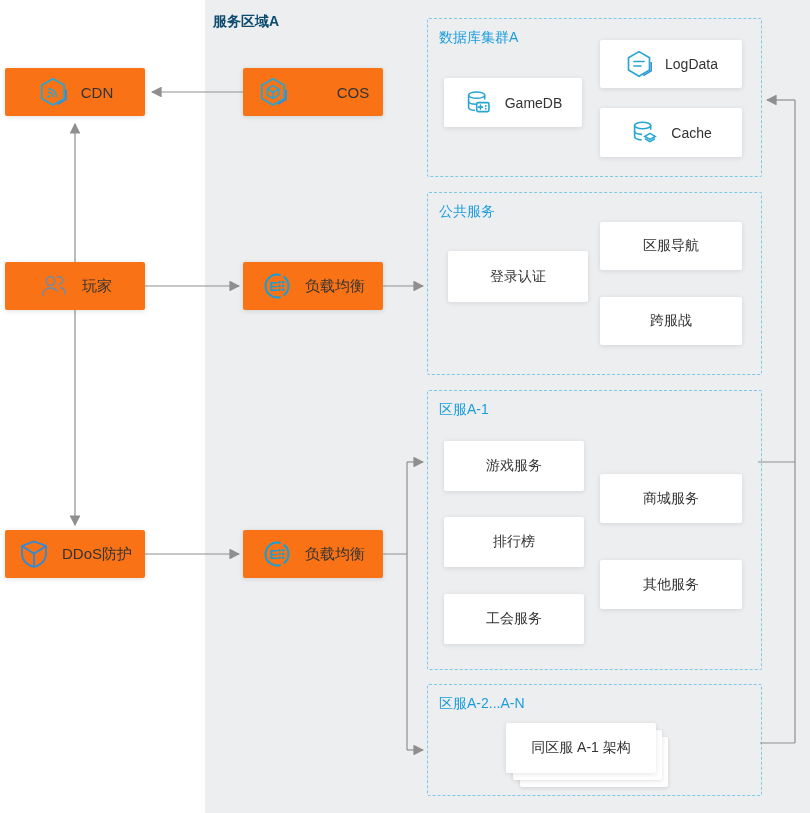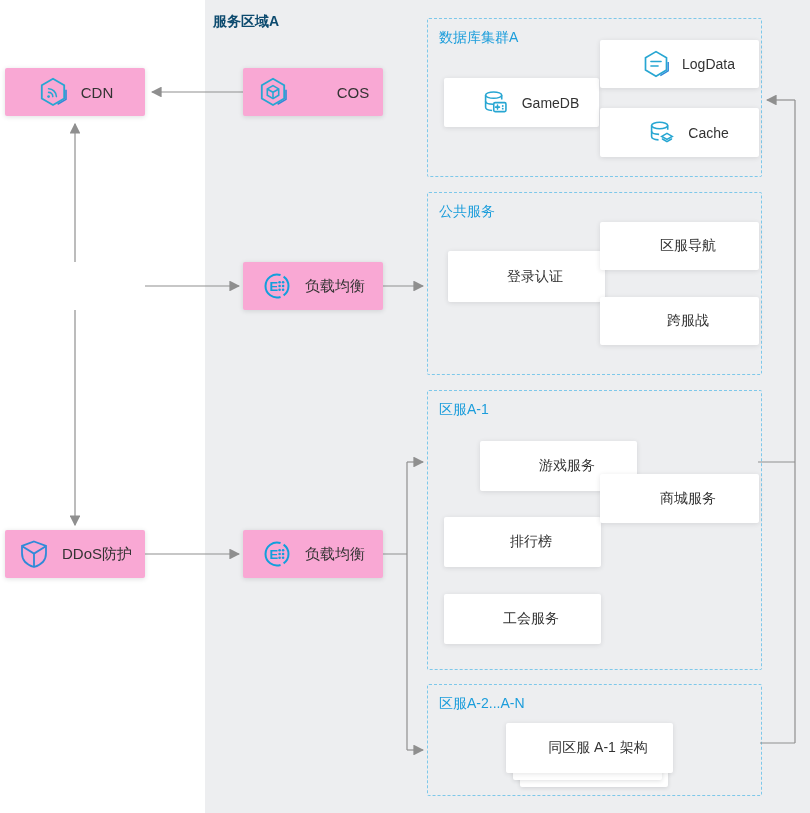--- a/index.html
+++ b/index.html
@@ -3,28 +3,28 @@
 <meta charset="utf-8">
 <style>
   html,body{margin:0;padding:0;background:#fff;}
   .canvas{position:relative;width:810px;height:813px;background:#ffffff;overflow:hidden;
           font-family:"Liberation Sans","DejaVu Sans",sans-serif;color:#333;}
   .region{position:absolute;left:205px;top:0;width:605px;height:813px;background:#edeef0;z-index:0;}
   .region-label{position:absolute;left:213px;top:13px;font-size:14px;font-weight:700;color:#0c4a6e;z-index:4;}
   .wires{position:absolute;left:0;top:0;z-index:2;}
   .group{position:absolute;border:1.5px dashed #7ec8ea;border-radius:2px;z-index:1;}
   .group-title{position:absolute;left:11px;top:10px;font-size:14px;color:#1b9ddb;z-index:4;}
-  .node{position:absolute;background:#f9a8d4;border-radius:2px;z-index:3;
+  .node{position:absolute;background:#f97316;border-radius:2px;z-index:3;
         box-shadow:0 1px 5px rgba(31,35,41,.14);
         display:flex;align-items:center;justify-content:center;gap:12px;}
   .node .lbl{font-size:15px;color:#333;white-space:nowrap;}
   .sbox{position:absolute;background:#fff;border-radius:2px;z-index:3;
         box-shadow:0 1px 5px rgba(31,35,41,.12);
         display:flex;align-items:center;justify-content:center;gap:11px;
-        font-size:14px;color:#333;white-space:nowrap;padding-left:17px;}
+        font-size:14px;color:#333;white-space:nowrap;}
   .stack-layer{position:absolute;background:#fff;border-radius:2px;z-index:2;
         box-shadow:0 1px 4px rgba(31,35,41,.14);}
   .icon{display:flex;align-items:center;justify-content:center;flex:0 0 auto;}
 </style>
 </head>
 <body>
 
 <div class="canvas">
 
   <div class="region"></div>
@@ -56,20 +56,31 @@
       <svg width="32" height="32" viewBox="0 0 32 32" fill="none">
         <path d="M16 2.8 L27.2 9.3 V22.5 L16 29 L4.8 22.5 V9.3 Z" stroke="#27a6d2" stroke-width="1.8"></path>
         <path d="M29 13.8 v9.6 l-8.4 4.9" stroke="#2f8ad8" stroke-width="1.6"></path>
         <circle cx="11.6" cy="20.6" r="1.4" fill="#27a6d2"></circle>
         <path d="M15.8 20.6 a4.2 4.2 0 0 0 -4.2 -4.2 M19.4 20.6 a7.8 7.8 0 0 0 -7.8 -7.8" stroke="#27a6d2" stroke-width="1.6" stroke-linecap="round"></path>
       </svg>
     </span>
     <span class="lbl">CDN</span>
   </div>
 
+  <div class="node" style="left:5px;top:262px;width:140px;height:48px;">
+    <span class="icon">
+      <svg width="32" height="32" viewBox="0 0 32 32" fill="none" stroke="#7d8995" stroke-width="1.7" stroke-linecap="round">
+        <circle cx="12.5" cy="11" r="4.3"></circle>
+        <path d="M4.8 25.5 c0-4.8 3.4-7.6 7.7-7.6 c2.7 0 5 1.1 6.4 2.9"></path>
+        <path d="M19.6 7.2 a3.7 3.7 0 1 1 1.7 7.1"></path>
+        <path d="M22.6 17.7 c3 .6 4.8 2.9 4.8 6.2"></path>
+      </svg>
+    </span>
+    <span class="lbl">玩家</span>
+  </div>
 
   <div class="node" style="left:5px;top:530px;width:140px;height:48px;">
     <span class="icon">
       <svg width="32" height="32" viewBox="0 0 32 32" fill="none" stroke="#2f8ad8" stroke-width="1.8">
         <path d="M16 3.5 L28 7.8 V15.2 C28 22.4 23.2 26.9 16 29 C8.8 26.9 4 22.4 4 15.2 V7.8 Z"></path>
         <path d="M4.6 8.6 L16 15.6 L27.4 8.6 M16 15.6 V28.6"></path>
       </svg>
     </span>
     <span class="lbl">DDoS防护</span>
   </div>
@@ -172,31 +183,34 @@
     <div class="sbox" style="left:172px;top:104px;width:142px;height:48px;">
       <span>跨服战</span>
     </div>
     <div class="sbox" style="left:172px;top:29px;width:142px;height:48px;">
       <span>区服导航</span>
     </div>
   </div>
 
   <div class="group" style="left:427px;top:390px;width:333px;height:278px;">
     <div class="group-title">区服A-1</div>
-    <div class="sbox" style="left:16px;top:50px;width:140px;height:50px;margin-left:36px;">
+    <div class="sbox" style="left:16px;top:50px;width:140px;height:50px;">
       <span>游戏服务</span>
     </div>
     <div class="sbox" style="left:16px;top:126px;width:140px;height:50px;text-align:center;">
       <span>排行榜</span>
     </div>
     <div class="sbox" style="left:172px;top:83px;width:142px;height:49px;">
       <span>商城服务</span>
     </div>
     <div class="sbox" style="left:16px;top:203px;width:140px;height:50px;">
       <span>工会服务</span>
+    </div>
+    <div class="sbox" style="left:172px;top:169px;width:142px;height:49px;">
+      <span>其他服务</span>
     </div>
   </div>
 
   <div class="group" style="left:427px;top:684px;width:333px;height:110px;">
     <div class="group-title">区服A-2...A-N</div>
     <div class="stack-layer" style="left:92px;top:52px;width:148px;height:50px;"></div>
     <div class="stack-layer" style="left:85px;top:45px;width:149px;height:50px;"></div>
     <div class="sbox" style="left:78px;top:38px;width:150px;height:50px;">
       <span>同区服 A-1 架构</span>
     </div>

